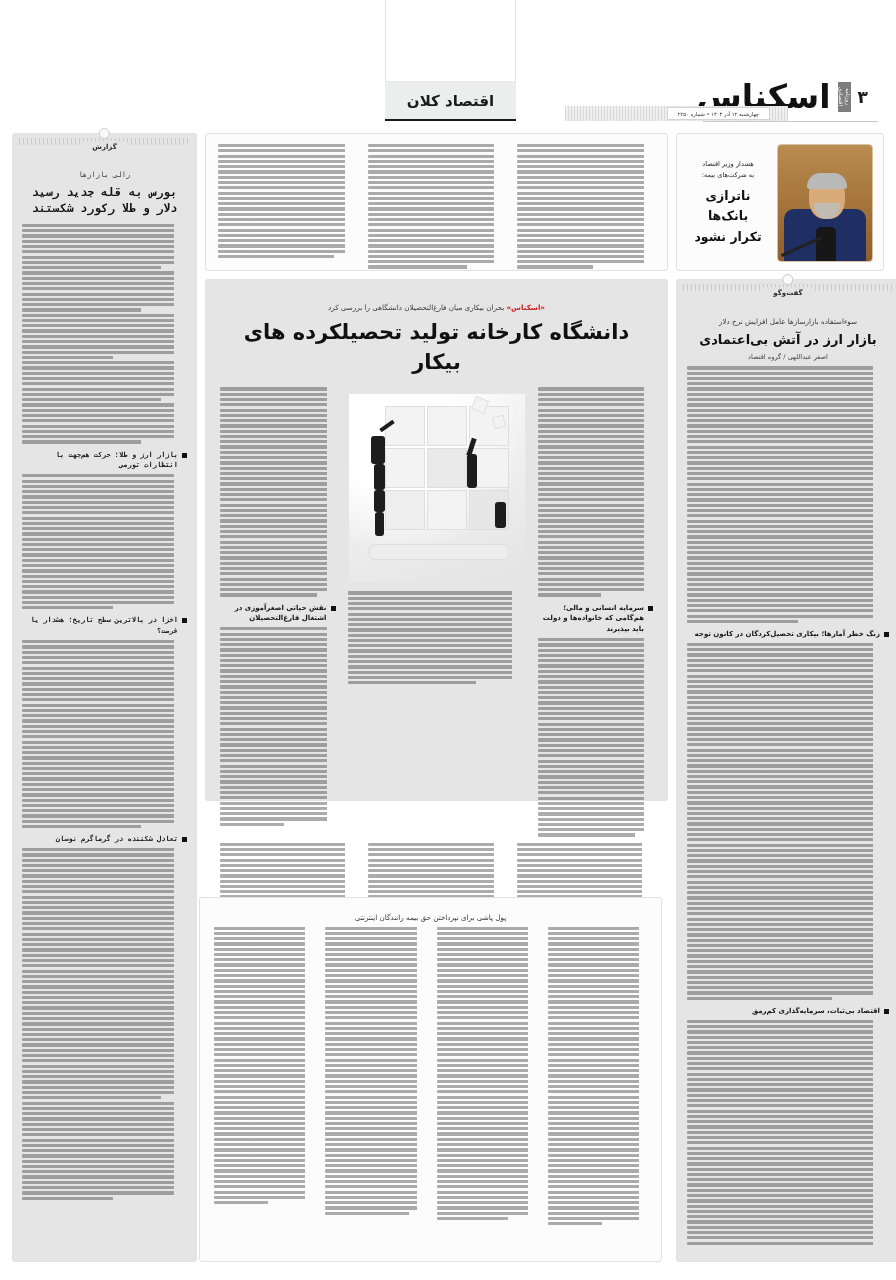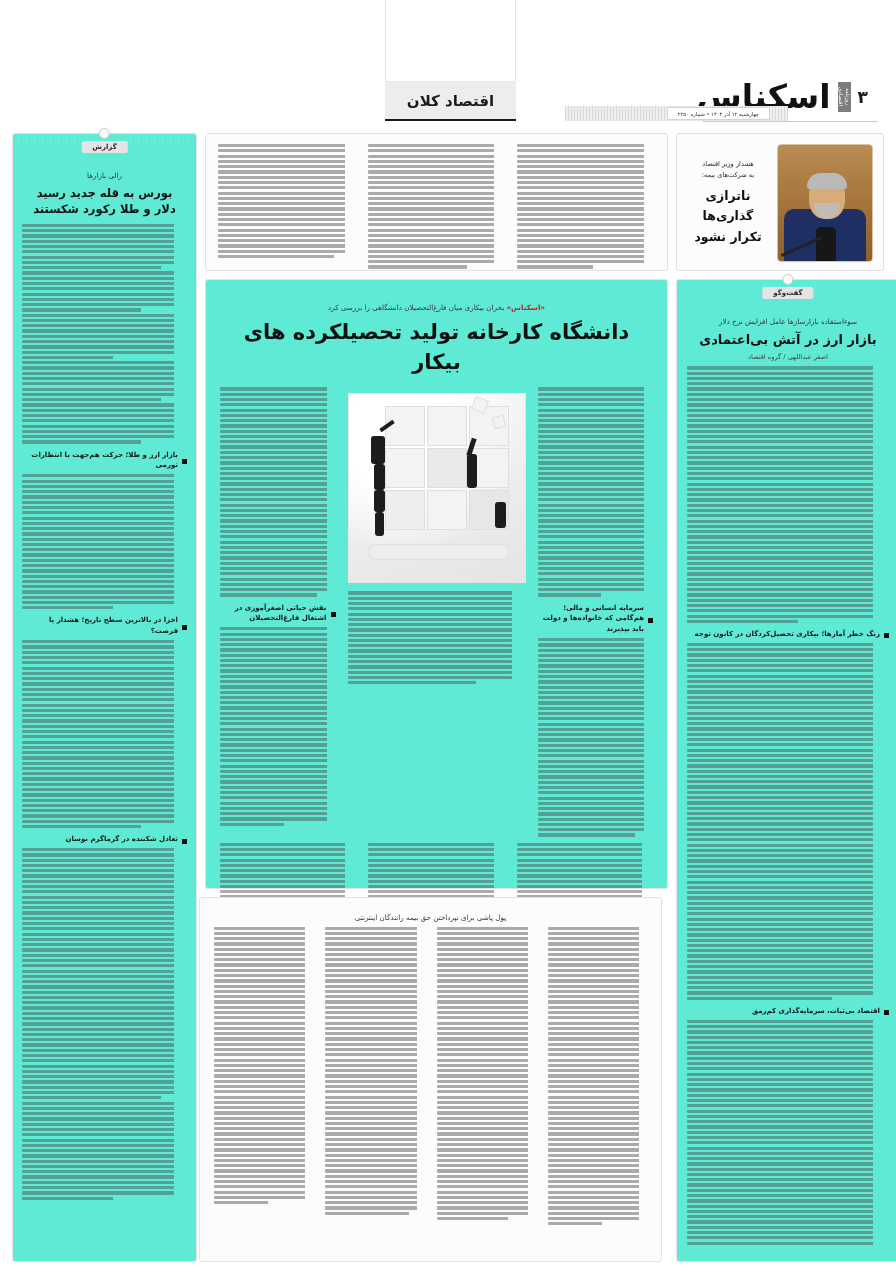--- a/index.html
+++ b/index.html
@@ -74,21 +74,21 @@
   }
   .dateline-pill {
     position: absolute; right: 18px; top: 1px; height: 13px;
     background: #ffffff; border: 1px solid #d4d4d4;
     padding: 0 10px; display: flex; align-items: center;
     font-size: 5.2px; color: #2c2c2c; white-space: nowrap; letter-spacing: .2px;
   }
 
   
   .card {
-    position: absolute; background: #5eead4;
+    position: absolute; background: #e5e5e5;
     border: 1px solid #e2e2e2; border-radius: 3px;
   }
   .card.plain { background: #fcfcfc; }
 
   .tag-holder {
     position: absolute; left: 50%; transform: translateX(-50%); top: -1px;
     display: flex; flex-direction: column; align-items: center; z-index: 3;
   }
   .tag-pin {
     width: 11px; height: 11px; border-radius: 50%;
@@ -125,39 +125,39 @@
   .body-lines i {
     display: block; height: 3.2px; border-radius: 1px;
     background: linear-gradient(90deg,#4a4a4a 0 92%,transparent 92% 100%);
     opacity: .46;
   }
   .body-lines i.s1 { background: linear-gradient(90deg,#4a4a4a 0 72%,transparent 72%); }
   .body-lines i.s2 { background: linear-gradient(90deg,#4a4a4a 0 55%,transparent 55%); }
   .body-lines i.s3 { background: linear-gradient(90deg,#4a4a4a 0 84%,transparent 84%); }
 
   .subhead {
-    display: flex; align-items: center; gap: 4px;
+    display: flex; align-items: flex-start; gap: 4px;
     font-size: 7px; font-weight: bold; color: #151515; line-height: 1.55;
     margin: 6px 0 3px 0;
   }
   .subhead .bullet {
     flex: none; width: 5px; height: 5px; background: #111; margin-top: 3px;
   }
 
   
   #left-col { left: 12px; top: 133px; width: 185px; height: 1129px; padding: 0; }
-  #left-inner { position: absolute; inset: 14px 9px 8px 9px; overflow: hidden; }
+  #left-inner { position: absolute; inset: 14px 9px 8px 9px; overflow: hidden; font-family: Liberation Mono, monospace; }
 
   
   #center-top { left: 205px; top: 133px; width: 463px; height: 138px; }
   #center-top .cols { display: flex; gap: 12px; padding: 10px 12px; }
   #center-top .cols > div { flex: 1; }
 
   
-  #center-main { left: 205px; top: 279px; width: 463px; height: 610px; }
+  #center-main { left: 205px; top: 279px; width: 463px; height: 522px; }
   #center-main .inner { position: absolute; inset: 22px 14px 10px 14px; }
   .photo {
     width: 178px; height: 190px; margin: 6px auto 8px auto;
     background:
       radial-gradient(circle at 30% 22%, #ffffff 0 30%, rgba(0,0,0,0) 62%),
       linear-gradient(160deg,#fbfbfb 0%, #f0f0f0 45%, #e4e4e4 100%);
     border: 1px solid #e6e6e6; position: relative; overflow: hidden;
   }
   .pz { position: absolute; background: #f3f3f3; border: 1px solid #dedede; }
   .person { position: absolute; background: #1d1d1d; }
@@ -1091,21 +1091,21 @@
         <div class="suit"></div>
         <div class="shirt"></div>
         <div class="head"></div>
         <div class="hair"></div>
         <div class="beard"></div>
         <div class="mic"></div>
       </div>
       <div class="txt">
         <div class="rt-kicker">هشدار وزیر اقتصاد</div>
         <div class="rt-kicker">به شرکت‌های بیمه:</div>
-        <div class="rt-hl">ناترازی گذاری‌ها</div>
+        <div class="rt-hl">ناترازی بانک‌ها</div>
         <div class="rt-hl" style="margin-top:1px">تکرار نشود</div>
       </div>
     </div>
   </div>
 
   <div class="card" id="right-main">
     <div class="hatch-top"></div>
     <div class="tag-holder">
       <div class="tag-pin"></div>
       <div class="tag-label">گفت‌وگو</div>

